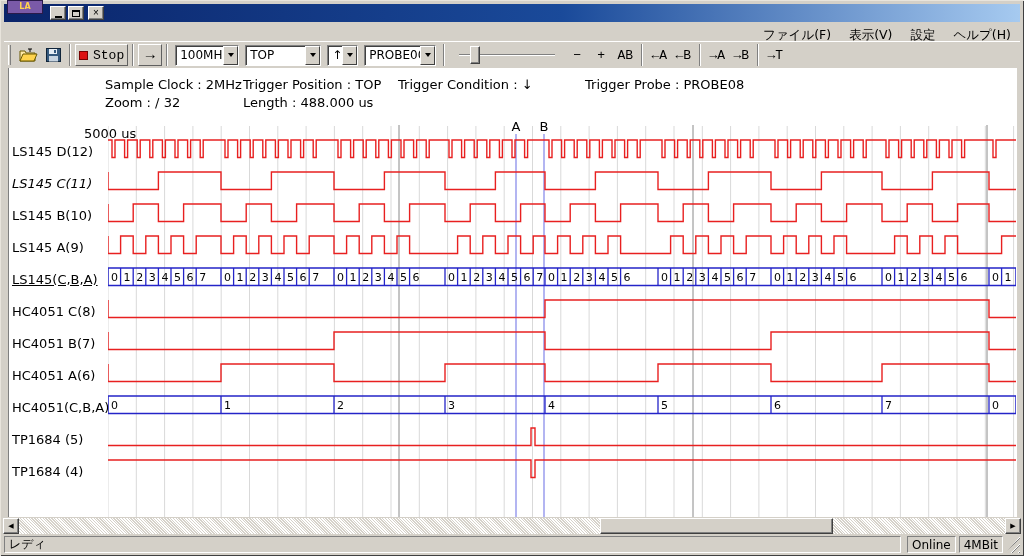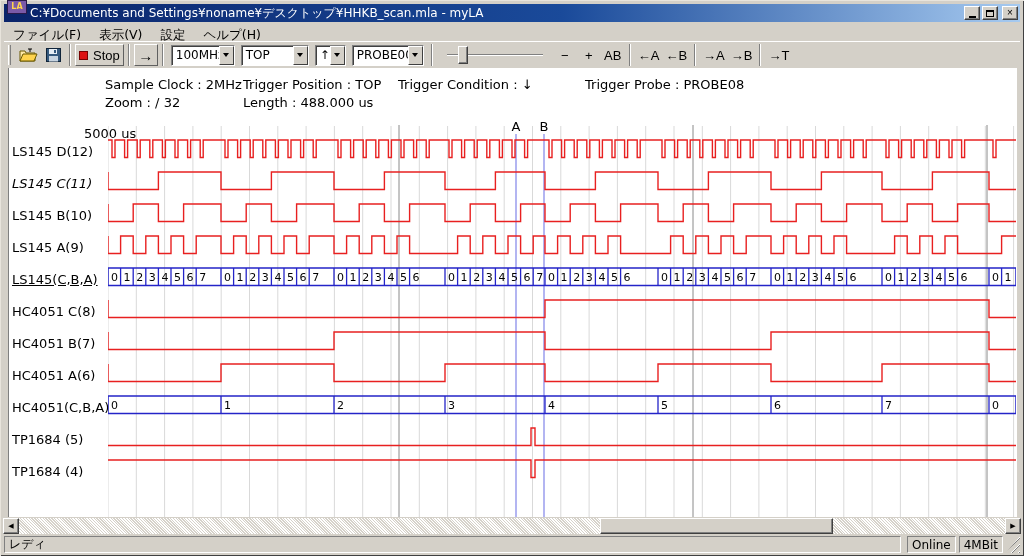--- a/index.html
+++ b/index.html
@@ -7,42 +7,42 @@
   .win{
     position:relative;width:1024px;height:556px;background:#d4d0c8;
     font-family:"DejaVu Sans","Liberation Sans",sans-serif;color:#000;
     box-shadow:inset 1px 1px 0 #e8e4dc, inset -1px -1px 0 #404040;
     overflow:hidden;
   }
   
   .titlebar{position:absolute;left:4px;top:4px;right:4px;height:18px;
     background:linear-gradient(90deg,#0a246a,#1a4a9a 55%,#a6caf0);
     display:flex;align-items:center;padding:0 2px;}
-  .app-icon{width:20px;height:14px;margin:0 3px 12px 1px;background:#7a5aa8;
+  .app-icon{width:36px;height:14px;margin:0 3px 12px 1px;background:#7a5aa8;
     border:1px solid #2a1a4a;display:flex;align-items:center;justify-content:center;
     color:#ffd34d;font-size:8px;line-height:8px;font-weight:bold;}
   .title-text{color:#fff;font-size:12px;white-space:nowrap;overflow:hidden;flex:1;}
   .winbtns{display:flex;gap:2px;margin-left:4px;}
   .wbtn{width:16px;height:14px;background:#d4d0c8;border:1px solid;
     border-color:#fff #404040 #404040 #fff;box-shadow:inset -1px -1px 0 #808080;
     display:flex;align-items:center;justify-content:center;font-size:10px;line-height:10px;padding:0;}
   .wbtn.close{margin-left:2px;}
   .glyph-min{width:7px;height:2px;background:#000;margin-top:7px;}
   .glyph-max{width:8px;height:7px;border:1px solid #000;border-top:2px solid #000;}
   
   .menubar{position:absolute;left:4px;top:23px;right:4px;height:24px;
-    display:flex;align-items:center;font-size:12.5px;}
+    display:flex;align-items:center;font-size:12.5px;justify-content:flex-end;}
   .menu-item{padding:1px 9px;white-space:nowrap;}
   
   .toolbar{position:absolute;left:4px;top:41px;right:4px;height:27px;
     border-top:1px solid #fff;display:flex;align-items:center;}
   .grip{width:3px;height:20px;border-left:1px solid #fff;border-right:1px solid #808080;margin:0 5px 0 4px;}
   .sep{width:2px;height:22px;border-left:1px solid #808080;border-right:1px solid #fff;margin:0 4px;}
   .tbtn{height:22px;min-width:24px;display:flex;align-items:center;justify-content:center;
-    background:#d4d0c8;border:none;font-size:13px;padding:0 3px;font-family:Liberation Sans, sans-serif;}
+    background:#d4d0c8;border:none;font-size:13px;padding:0 3px;font-family:Liberation Mono, monospace;}
   .tbtn.raised{border:1px solid;border-color:#fff #606060 #606060 #fff;}
   .stop-square{width:9px;height:9px;background:#dd1111;border:1px solid #700;margin-right:5px;}
   .arrow-glyph{font-size:15px;line-height:15px;}
   .combo{height:21px;display:flex;margin:0 3px;background:#fff;
     border:1px solid;border-color:#808080 #fff #fff #808080;
     box-shadow:inset 1px 1px 0 #404040;}
   .cfield{flex:1;font-size:12px;padding:2px 2px 0 4px;white-space:nowrap;overflow:hidden;}
   .cbtn{width:15px;background:#d4d0c8;border:1px solid;border-color:#fff #404040 #404040 #fff;
     display:flex;align-items:center;justify-content:center;}
   .tri-down{width:0;height:0;border:3px solid transparent;border-top:4px solid #000;margin-top:3px;}
@@ -80,21 +80,20 @@
     background:repeating-linear-gradient(315deg,#808080 0 1px,#fff 1px 2px,transparent 2px 5px);
     clip-path:polygon(100% 0,100% 100%,0 100%);}
 </style>
 </head>
 <body>
 
 <div class="win">
 
   <div class="titlebar">
     <div class="app-icon">LA</div>
-    <div class="title-text">C:¥Documents and Settings¥noname¥デスクトップ¥HHKB_scan.mla - myLA</div>
     <div class="winbtns">
       <button class="wbtn">
           <span class="glyph-min"></span>
         </button>
       <button class="wbtn">
           <span class="glyph-max"></span>
         </button>
       <button class="wbtn close">
           <span>×</span>
         </button>
@@ -134,21 +133,21 @@
     <button class="tbtn raised">
         <span class="arrow-glyph">→</span>
       </button>
     <div class="sep"></div>
     <div class="combo" style="width:64px">
       <div class="cfield">100MHz</div>
       <div class="cbtn">
           <span class="tri-down"></span>
         </div>
     </div>
-    <div class="combo" style="width:68px">
+    <div class="combo" style="width:76px">
       <div class="cfield">TOP</div>
       <div class="cbtn">
           <span class="tri-down"></span>
         </div>
     </div>
     <div class="combo" style="width:31px">
       <div class="cfield">↑</div>
       <div class="cbtn">
           <span class="tri-down"></span>
         </div>

